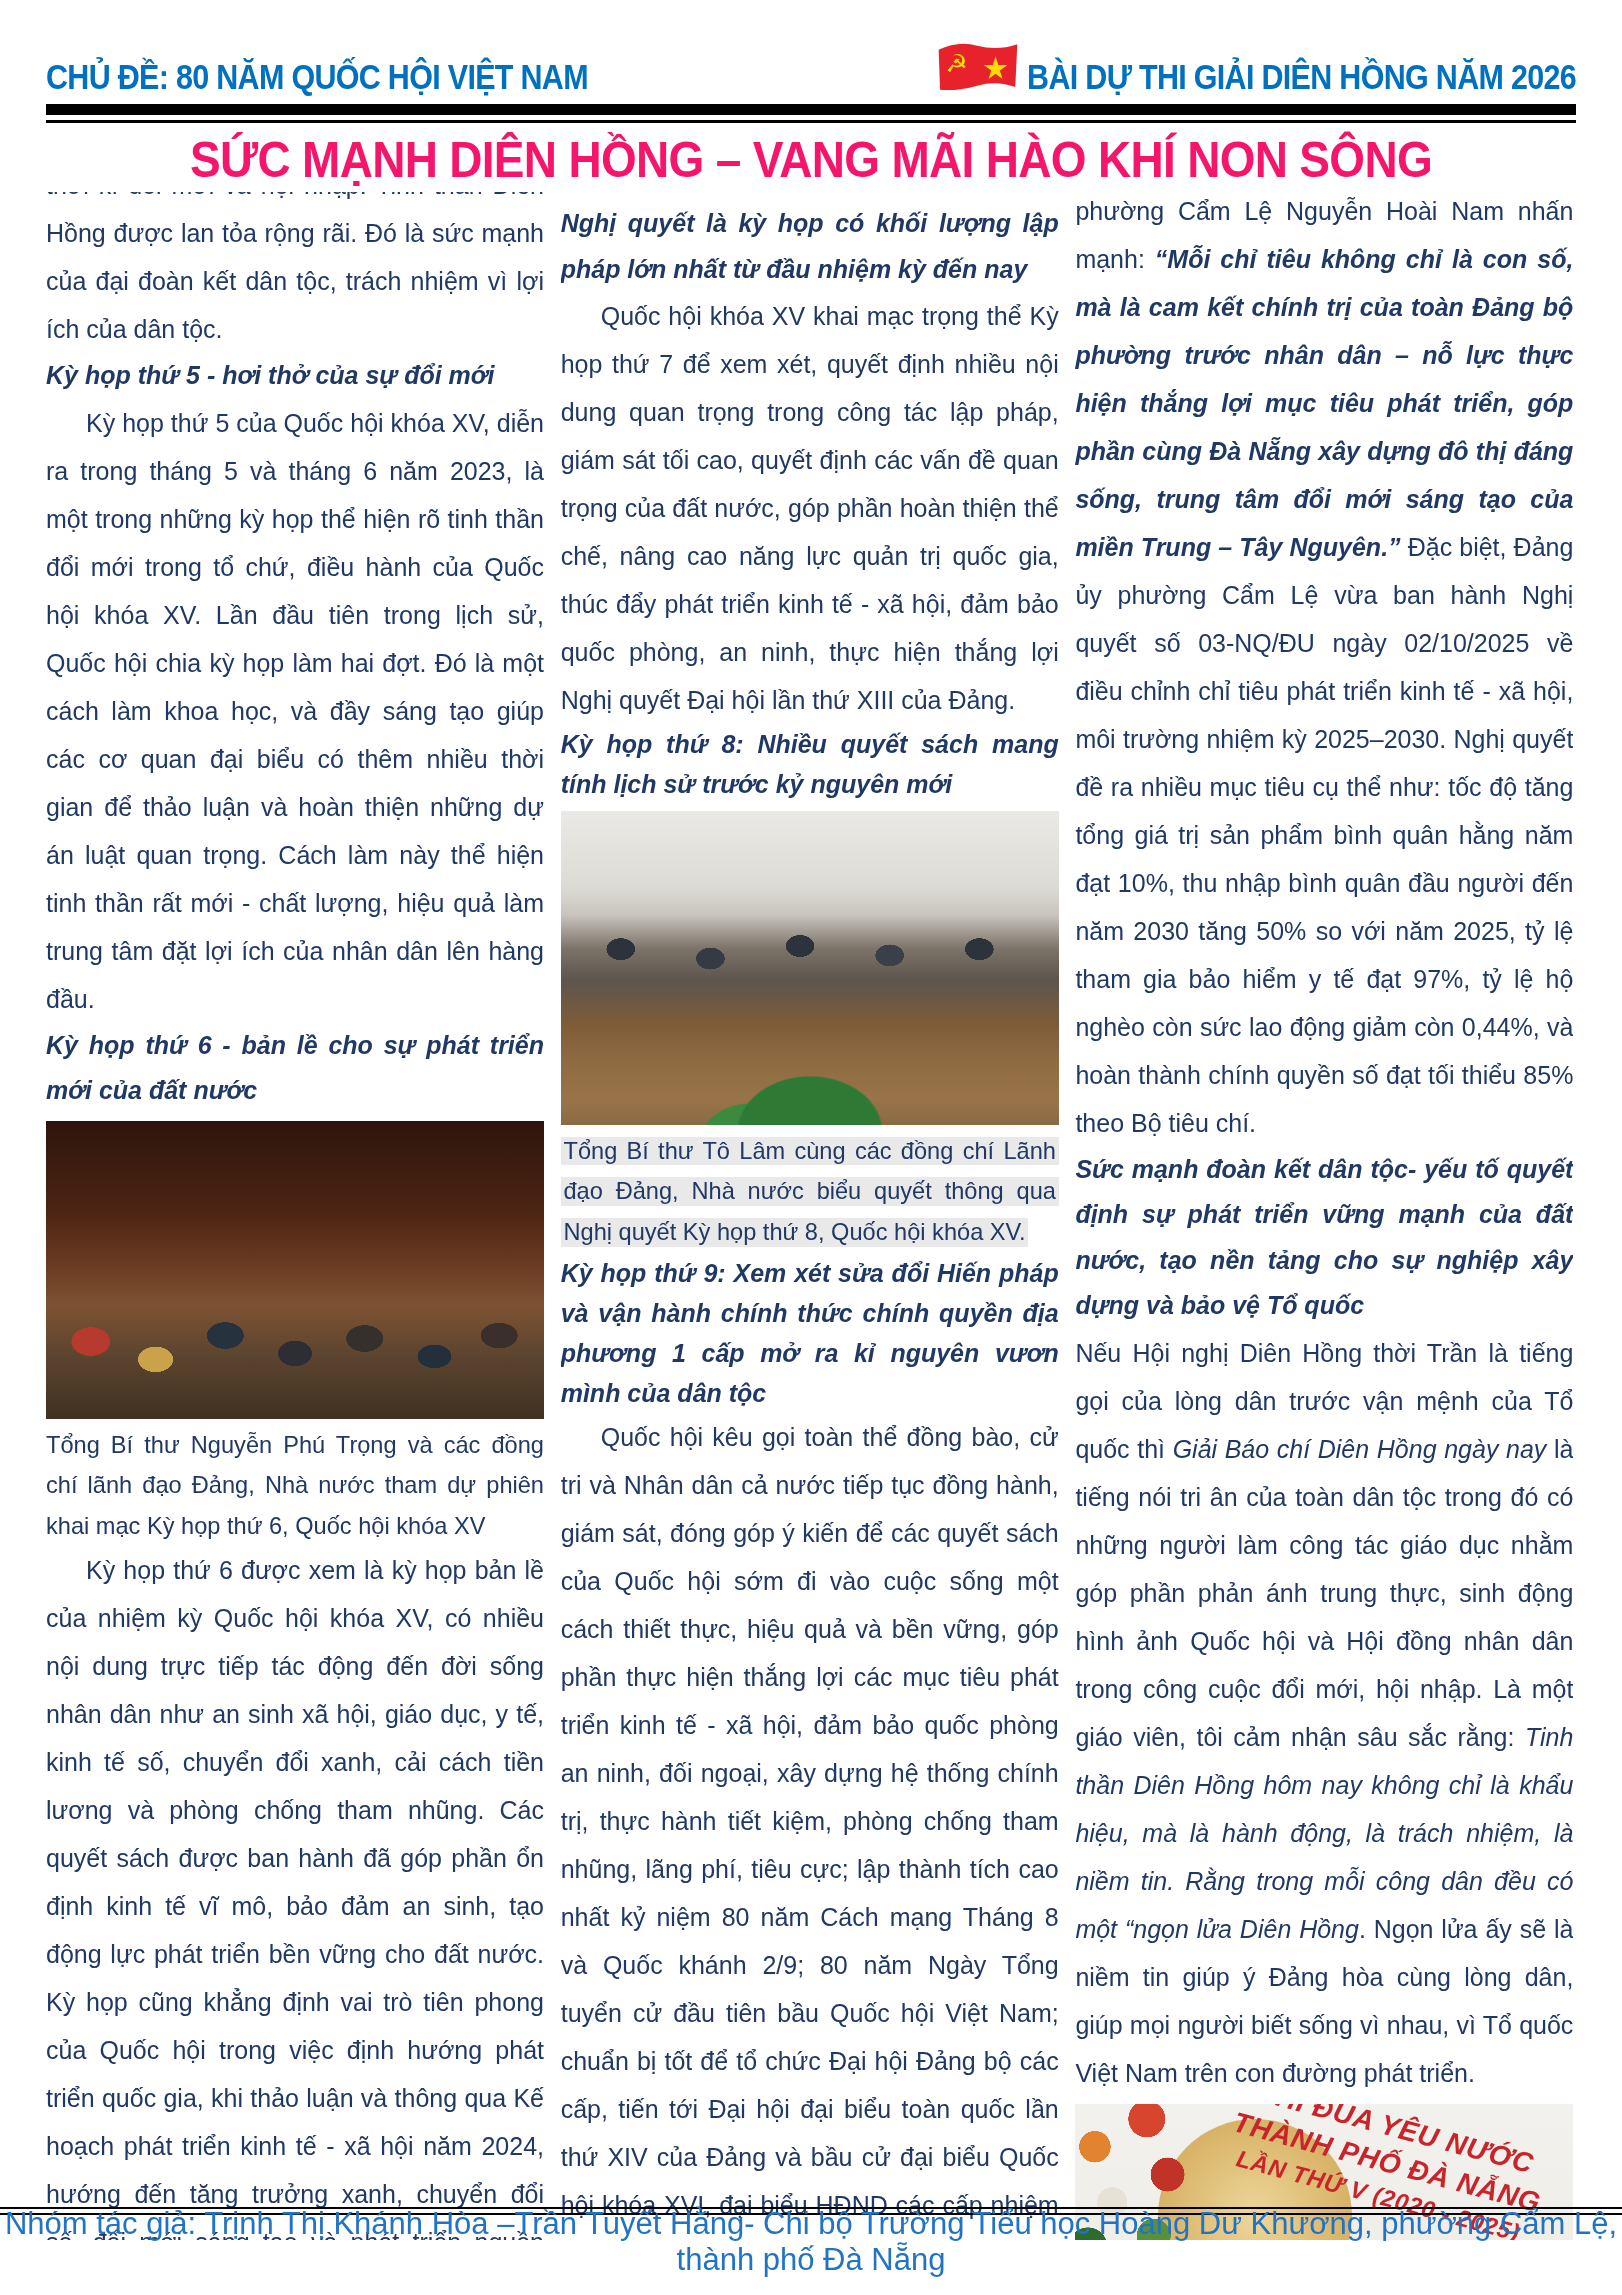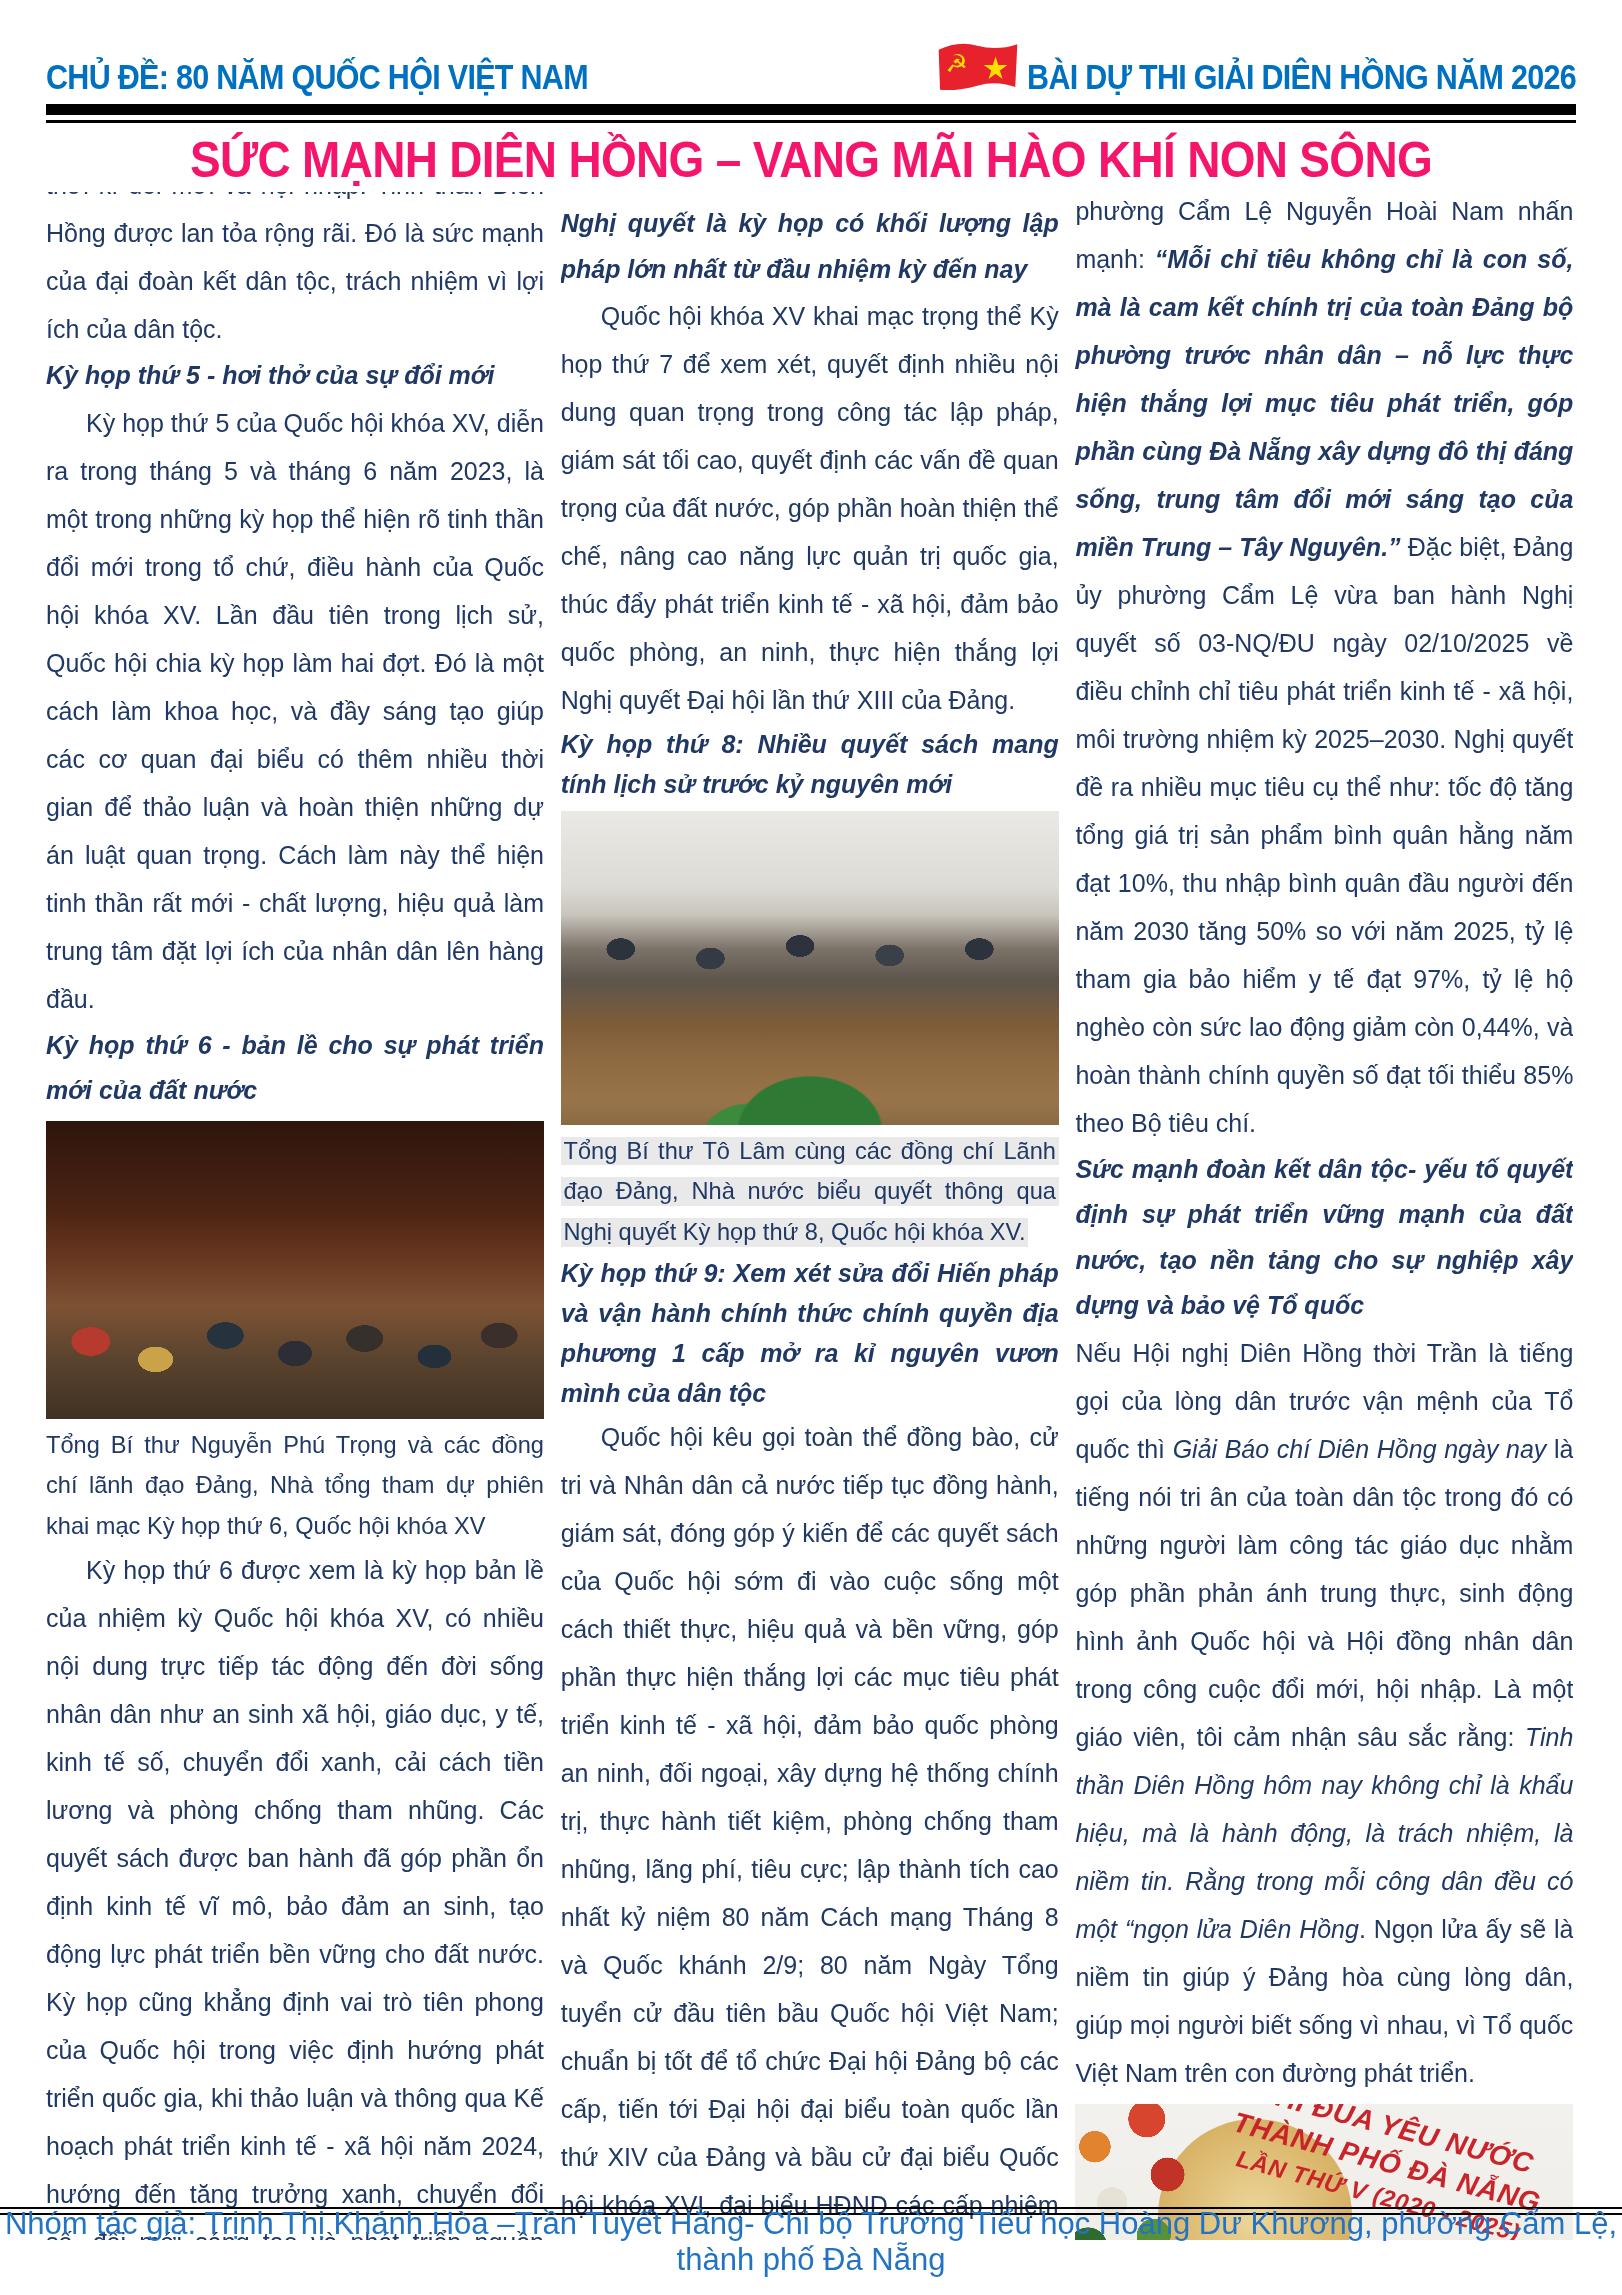--- a/index.html
+++ b/index.html
@@ -103,21 +103,21 @@
 
   <div class="cols">
 
     <div class="col">
       <p class="rh">Từ những kỳ họp Quốc hội đến đời sống cơ sở, tinh thần đồng thuận tỏa sáng</p>
       <p class="ind">Quốc hội khóa XV khẳng định bản lĩnh và ý chí của toàn dân tộc Việt Nam trong thời kì đổi mới và hội nhập. Tinh thần Diên Hồng được lan tỏa rộng rãi. Đó là sức mạnh của đại đoàn kết dân tộc, trách nhiệm vì lợi ích của dân tộc.</p>
       <p class="rh">Kỳ họp thứ 5 - hơi thở của sự đổi mới</p>
       <p class="ind">Kỳ họp thứ 5 của Quốc hội khóa XV, diễn ra trong tháng 5 và tháng 6 năm 2023, là một trong những kỳ họp thể hiện rõ tinh thần đổi mới trong tổ chứ, điều hành của Quốc hội khóa XV. Lần đầu tiên trong lịch sử, Quốc hội chia kỳ họp làm hai đợt. Đó là một cách làm khoa học, và đầy sáng tạo giúp các cơ quan đại biểu có thêm nhiều thời gian để thảo luận và hoàn thiện những dự án luật quan trọng. Cách làm này thể hiện tinh thần rất mới - chất lượng, hiệu quả làm trung tâm đặt lợi ích của nhân dân lên hàng đầu.</p>
       <p class="rh">Kỳ họp thứ 6 - bản lề cho sự phát triển mới của đất nước</p>
       <div class="photo ph1"></div>
-      <p class="cap ital">Tổng Bí thư Nguyễn Phú Trọng và các đồng chí lãnh đạo Đảng, Nhà tổng tham dự phiên khai mạc Kỳ họp thứ 6, Quốc hội khóa XV</p>
+      <p class="cap ital">Tổng Bí thư Nguyễn Phú Trọng và các đồng chí lãnh đạo Đảng, Nhà nước tham dự phiên khai mạc Kỳ họp thứ 6, Quốc hội khóa XV</p>
       <p class="ind">Kỳ họp thứ 6 được xem là kỳ họp bản lề của nhiệm kỳ Quốc hội khóa XV, có nhiều nội dung trực tiếp tác động đến đời sống nhân dân như an sinh xã hội, giáo dục, y tế, kinh tế số, chuyển đổi xanh, cải cách tiền lương và phòng chống tham nhũng. Các quyết sách được ban hành đã góp phần ổn định kinh tế vĩ mô, bảo đảm an sinh, tạo động lực phát triển bền vững cho đất nước. Kỳ họp cũng khẳng định vai trò tiên phong của Quốc hội trong việc định hướng phát triển quốc gia, khi thảo luận và thông qua Kế hoạch phát triển kinh tế - xã hội năm 2024, hướng đến tăng trưởng xanh, chuyển đổi số, đổi mới sáng tạo và phát triển nguồn nhân lực chất lượng cao. Kỳ họp thứ VI là tấm lòng của Quốc hội trước nhân dân, góp phần lan tỏa tinh thần Diên Hồng ở thời đại mới – nơi ý Đảng hòa cùng lòng dân.</p>
     </div>
 
     <div class="col">
       <p class="rh ind">Kỳ họp thứ 7 thông qua 11 Luật, 21 Nghị quyết là kỳ họp có khối lượng lập pháp lớn nhất từ đầu nhiệm kỳ đến nay</p>
       <p class="ind">Quốc hội khóa XV khai mạc trọng thể Kỳ họp thứ 7 để xem xét, quyết định nhiều nội dung quan trọng trong công tác lập pháp, giám sát tối cao, quyết định các vấn đề quan trọng của đất nước, góp phần hoàn thiện thể chế, nâng cao năng lực quản trị quốc gia, thúc đẩy phát triển kinh tế - xã hội, đảm bảo quốc phòng, an ninh, thực hiện thắng lợi Nghị quyết Đại hội lần thứ XIII của Đảng.</p>
       <p class="rh tight">Kỳ họp thứ 8: Nhiều quyết sách mang tính lịch sử trước kỷ nguyên mới</p>
       <div class="photo ph2"></div>
       <p class="cap ital hl"><span>Tổng Bí thư Tô Lâm cùng các đồng chí Lãnh đạo Đảng, Nhà nước biểu quyết thông qua Nghị quyết Kỳ họp thứ 8, Quốc hội khóa XV.</span></p>
       <p class="rh tight">Kỳ họp thứ 9: Xem xét sửa đổi Hiến pháp và vận hành chính thức chính quyền địa phương 1 cấp mở ra kỉ nguyên vươn mình của dân tộc</p>

